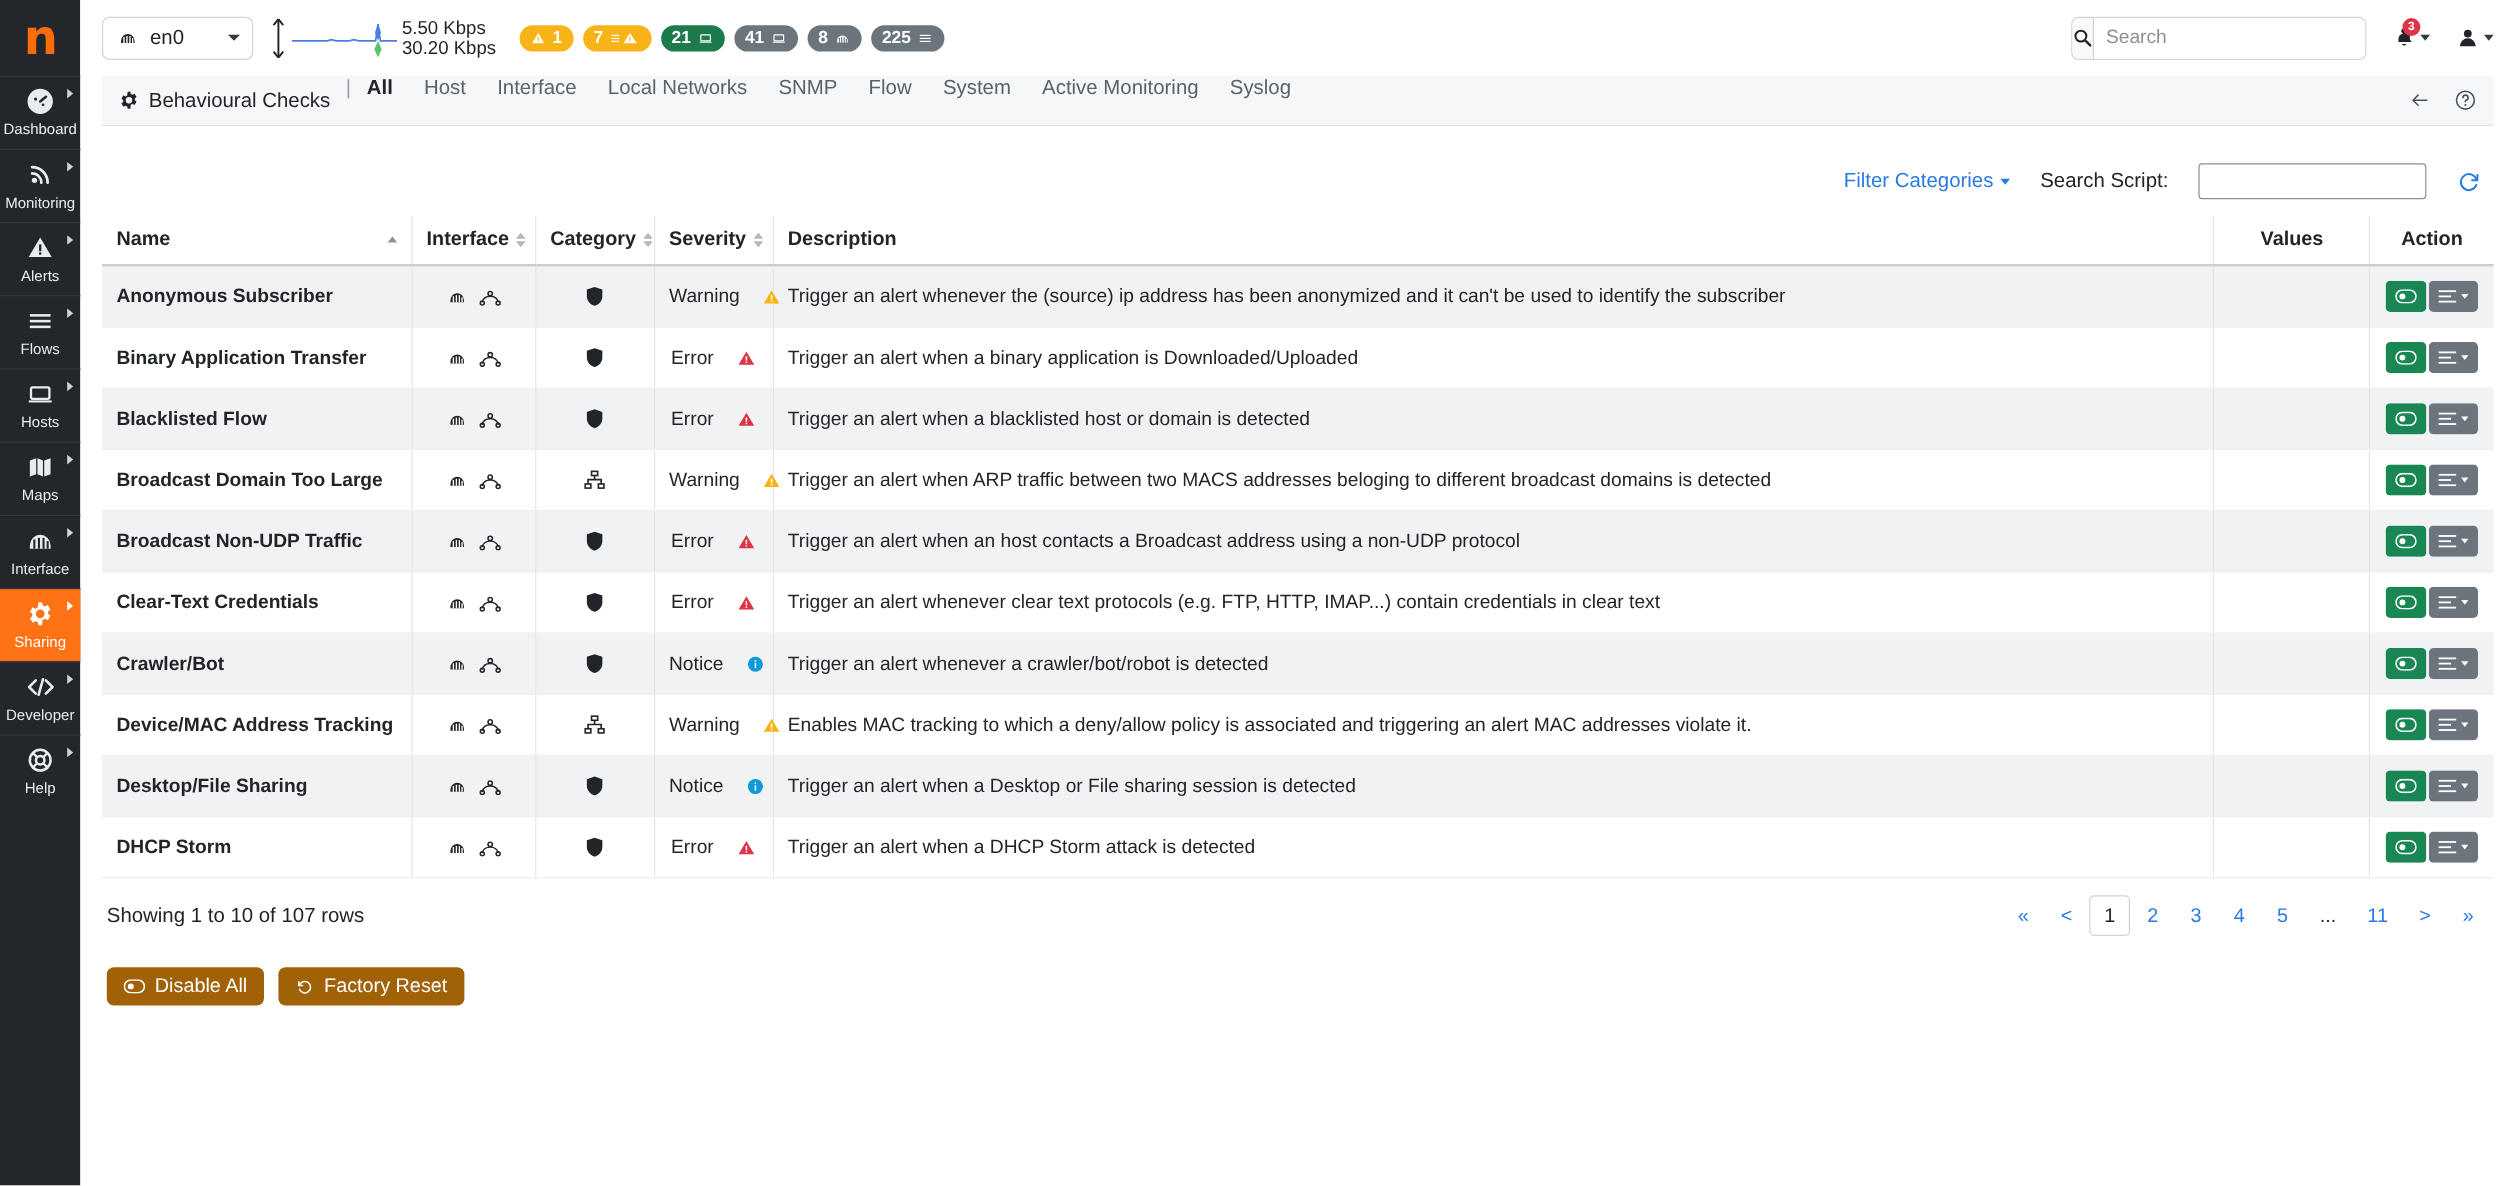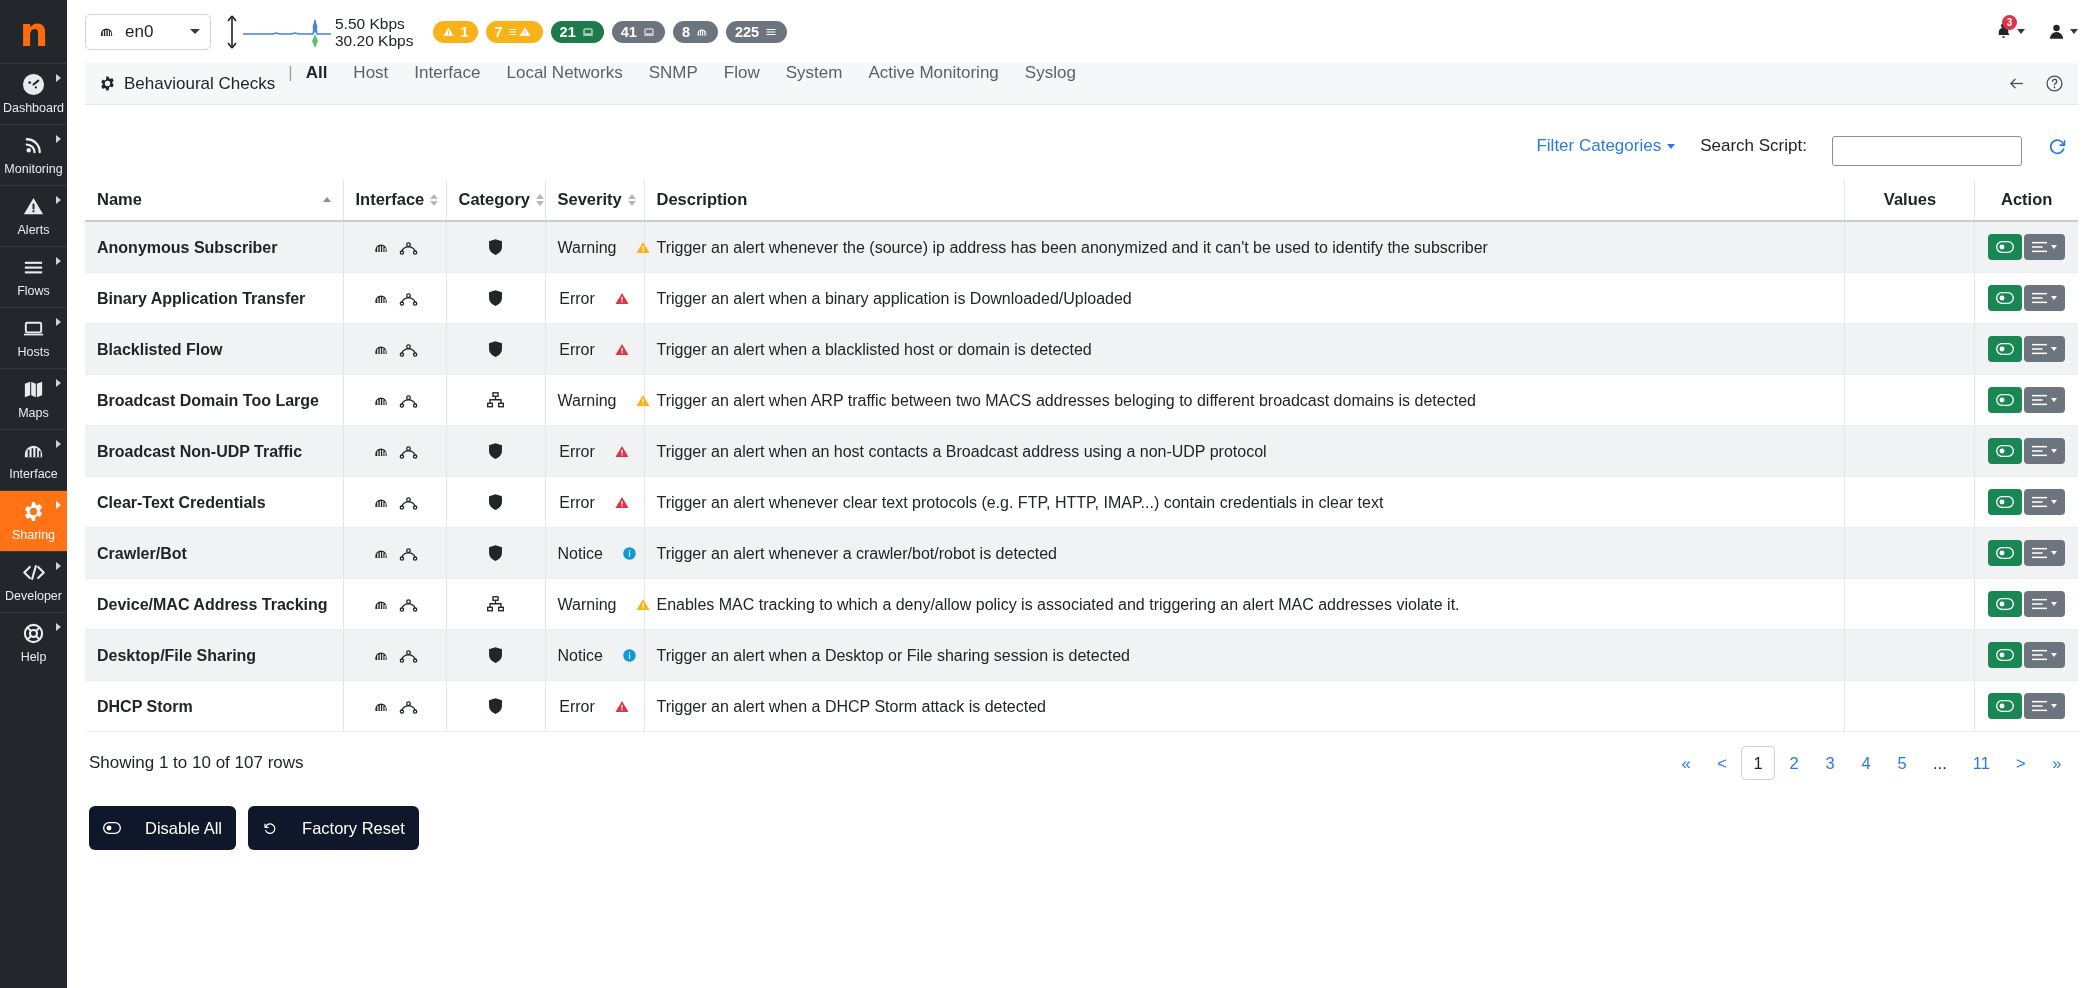--- a/index.html
+++ b/index.html
@@ -109,21 +109,21 @@
   .tabs { display: flex; align-items: flex-end; border-bottom: 1px solid #dee2e6; height: 40px; }
   .tab {
     padding: 9px 20px 8px 20px; font-size: 17px; color: #2a7ae4; cursor: pointer;
     border: 1px solid transparent; border-radius: 6px 6px 0 0; line-height: 20px;
   }
   .tab.active {
     color: #212529; background: #fff;
     border-color: #dee2e6 #dee2e6 #fff; margin-bottom: -1px;
   }
 
-  .toolbar { display: flex; align-items: flex-start; justify-content: flex-end; gap: 25px; padding: 16px 10px 14px 0; }
+  .toolbar { display: flex; align-items: center; justify-content: flex-end; gap: 25px; padding: 16px 10px 14px 0; }
   .filter-cat { color: #2a7ae4; font-size: 17px; cursor: pointer; display:flex; align-items:center; gap:6px; }
   .filter-cat .caret { width:0;height:0;border-top:5px solid #2a7ae4;border-left:4px solid transparent;border-right:4px solid transparent; }
   .ss-label { font-size: 17px; color: #212529; }
   .ss-input { width: 190px; height: 30px; border: 1px solid #8a9097; border-radius: 3px; outline:none;
               font-family:"Liberation Sans",sans-serif; font-size:15px; padding:0 6px; }
   .refresh-btn { color: #2a7ae4; cursor: pointer; display:flex; align-items:center; font-size:20px; }
 
   
   table.checks { width: 100%; border-collapse: collapse; table-layout: fixed; }
   table.checks th {
@@ -167,22 +167,22 @@
   .pager { margin-left: auto; display: flex; align-items: center; gap: 2px; }
   .pg {
     min-width: 34px; height: 34px; padding: 0 11px; display: inline-flex; align-items: center; justify-content: center;
     color: #2a7ae4; font-size: 16.5px; cursor: pointer; border: 1px solid transparent; border-radius: 4px;
   }
   .pg.current { border: 1px solid #ced4da; background: #fff; color: #212529; }
   .pg.dots { color: #212529; cursor: default; }
 
   .bottom-actions { display: flex; gap: 12px; padding: 16px 4px 16px 4px; }
   .btn-lg {
-    display: inline-flex; align-items: center; gap: 24px; height: 44px; padding: 0 14px;
-    background: #0f172a; color: #fff; border: 0; border-radius: 6px; font-size: 16.5px;
+    display: inline-flex; align-items: center; gap: 8px; height: 32px; padding: 0 14px;
+    background: #a16207; color: #fff; border: 0; border-radius: 6px; font-size: 16.5px;
     font-family: "Liberation Sans", sans-serif; cursor: pointer;
   }
   svg { display: block; }
 </style>
 </head>
 <body>
 
 <div class="app">
 
   <nav class="sidebar">
@@ -410,20 +410,29 @@
             <svg width="14" height="12" viewBox="0 0 24 24">
                 <rect x="3" y="6" width="18" height="2" fill="#fff"></rect>
                 <rect x="3" y="11" width="18" height="2" fill="#fff"></rect>
                 <rect x="3" y="16" width="18" height="2" fill="#fff"></rect>
               </svg>
           </span>
         </span>
       </div>
 
       <div class="topbar-right">
+        <div class="search-wrap">
+          <span class="search-btn">
+            <svg width="17" height="17" viewBox="0 0 24 24">
+                <circle cx="10" cy="10" r="6.4" fill="none" stroke="#212529" stroke-width="2.4"></circle>
+                <path d="M15 15 L21 21" stroke="#212529" stroke-width="2.8" stroke-linecap="round"></path>
+              </svg>
+          </span>
+          <input type="text" value="" placeholder="Search" style="">
+        </div>
         <div class="bell-wrap">
           <span>
             <svg width="19" height="21" viewBox="0 0 24 24">
                 <path d="M12 2.5a1.6 1.6 0 0 1 1.6 1.6v.6a5.8 5.8 0 0 1 4.4 5.6v3.3l1.6 2.8H4.4L6 16.6v-3.3a5.8 5.8 0 0 1 4.4-5.6v-.6A1.6 1.6 0 0 1 12 2.5z" fill="#212529"></path>
                 <path d="M9.7 18.4a2.4 2.4 0 0 0 4.6 0z" fill="#212529"></path>
               </svg>
           </span>
           <span class="bell-badge">3</span>
           <span class="mini-caret"></span>
         </div>

